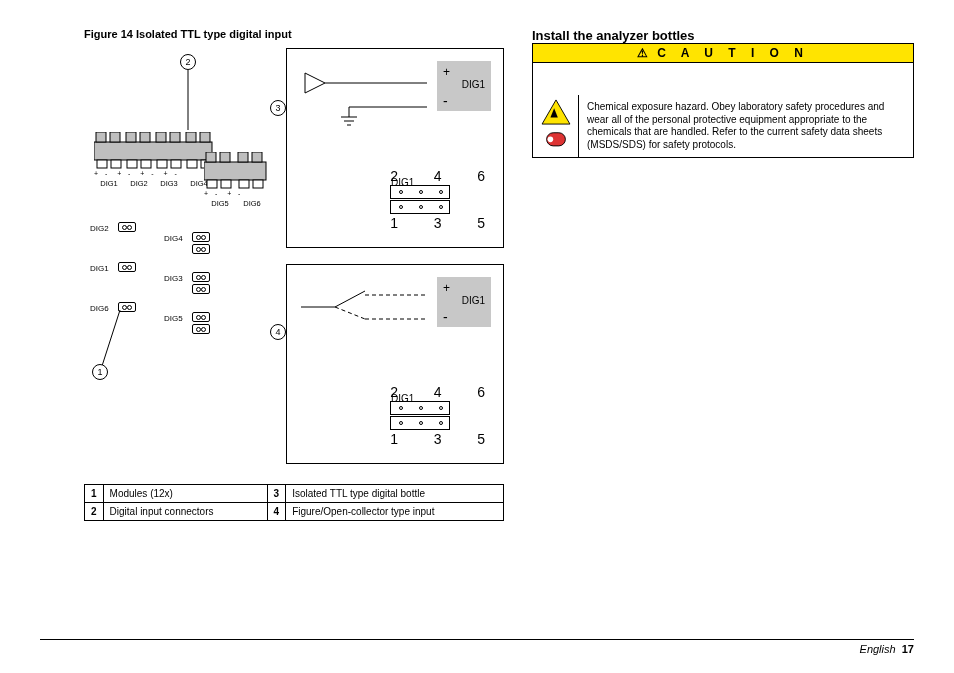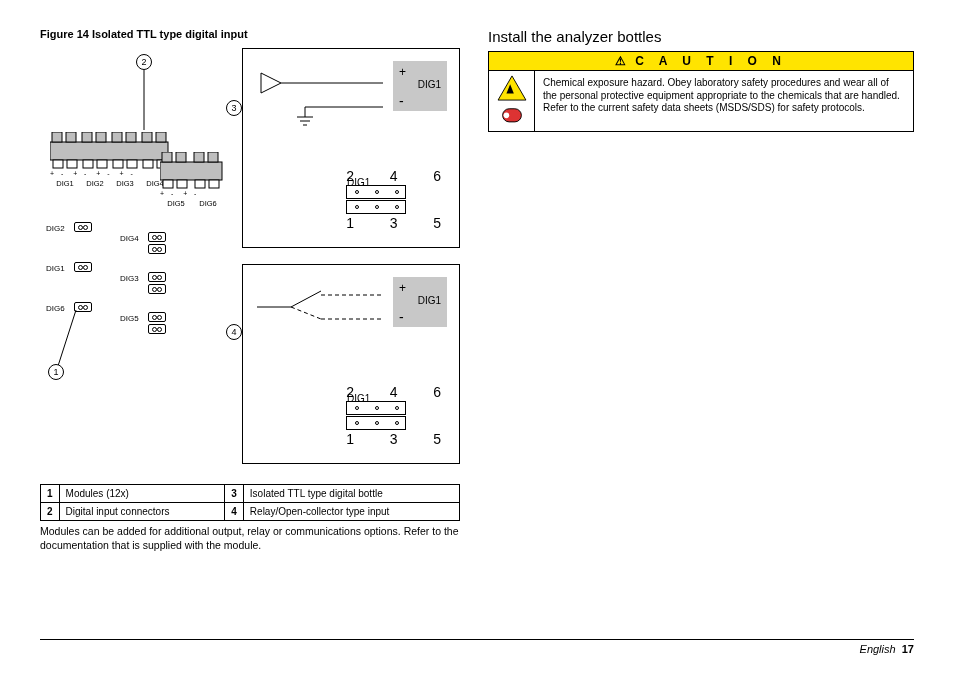--- a/index.html
+++ b/index.html
@@ -11,21 +11,21 @@
     color: #000;
     position: relative;
     background: #fff;
     overflow: hidden;
   }
   .page {
     display: flex;
     padding: 28px 40px 0 40px;
     gap: 28px;
   }
-  .col-left { width: 420px; }
+  .col-left { width: 420px; margin-left: 44px; }
   .col-right { flex: 1; }
   .fig-title { font-weight: bold; font-size: 11px; margin-bottom: 8px; }
   .fig-wrap {
     border: none;
     position: relative;
     height: 428px;
   }
   .fig-left {
     position: absolute; left: 0; top: 6px; width: 190px; height: 370px;
     font-size: 8px;
@@ -70,27 +70,27 @@
     position:absolute; width:4px;height:4px;border:1px solid #000;border-radius:50%; top:4px;
   }
   .dig-side { position:absolute; font-size:10px; }
   .legend {
     width:100%; border-collapse:collapse; margin-top:8px; font-size:10px;
   }
   .legend td { border:1px solid #000; padding:3px 6px; }
   .legend td.numcell{ width:18px; font-weight:bold; text-align:center;}
   .sub-h { font-weight:bold; font-size:11.5px; margin-top:10px; }
   .para { font-size:10.5px; margin-top:4px; line-height:1.3; }
-  .sect-h { font-weight:normal; font-size:15px; margin-bottom:6px; }
+  .sect-h { font-weight:bold; font-size:13px; }
   .caution-box { border:1.5px solid #000; }
   .caution-head {
     background:#ffe400; text-align:center; font-weight:bold; letter-spacing:6px;
     padding:2px 0; border-bottom:1.5px solid #000; font-size:12px;
   }
-  .caution-body { display:flex; }
+  .caution-body { display:flex;margin-top:32px; }
   .caution-icons {
     width:46px; border-right:1px solid #000; padding:4px; display:flex; flex-direction:column; gap:4px; align-items:center;
   }
   .icon-tri {
     width:30px; height:26px; position:relative;
   }
   .icon-tri svg{width:100%;height:100%;}
   .icon-mask {
     width:30px; height:22px;
   }
@@ -278,26 +278,25 @@
           <tr>
         <td class="numcell">1</td>
         <td>Modules (12x)</td>
         <td class="numcell">3</td>
         <td>Isolated TTL type digital bottle</td>
       </tr>
       <tr>
         <td class="numcell">2</td>
         <td>Digital input connectors</td>
         <td class="numcell">4</td>
-        <td>Relay/Open-collector type input</td>
+        <td>Figure/Open-collector type input</td>
       </tr>
     </tbody>
       </table>
 
-    <div class="para">Modules can be added for additional output, relay or communications options. Refer to the documentation that is supplied with the module.</div>
   </div>
 
   <div class="col-right">
     <div class="sect-h">Install the analyzer bottles</div>
     <div class="caution-box">
       <div class="caution-head">
         <span style="letter-spacing:0;">⚠</span>
         <span>C A U T I O N</span>
       </div>
       <div class="caution-body">

